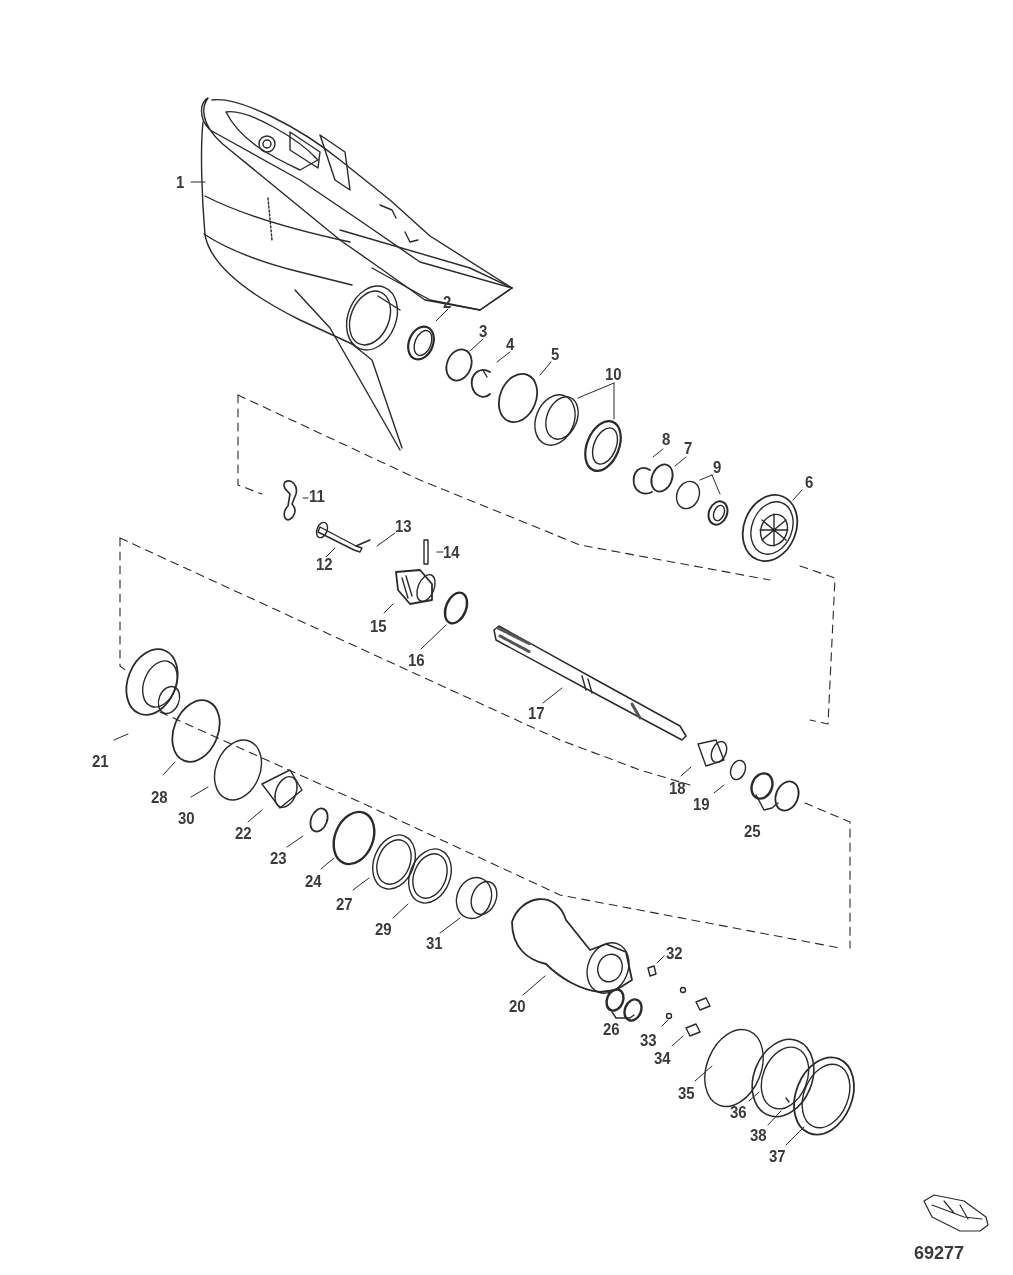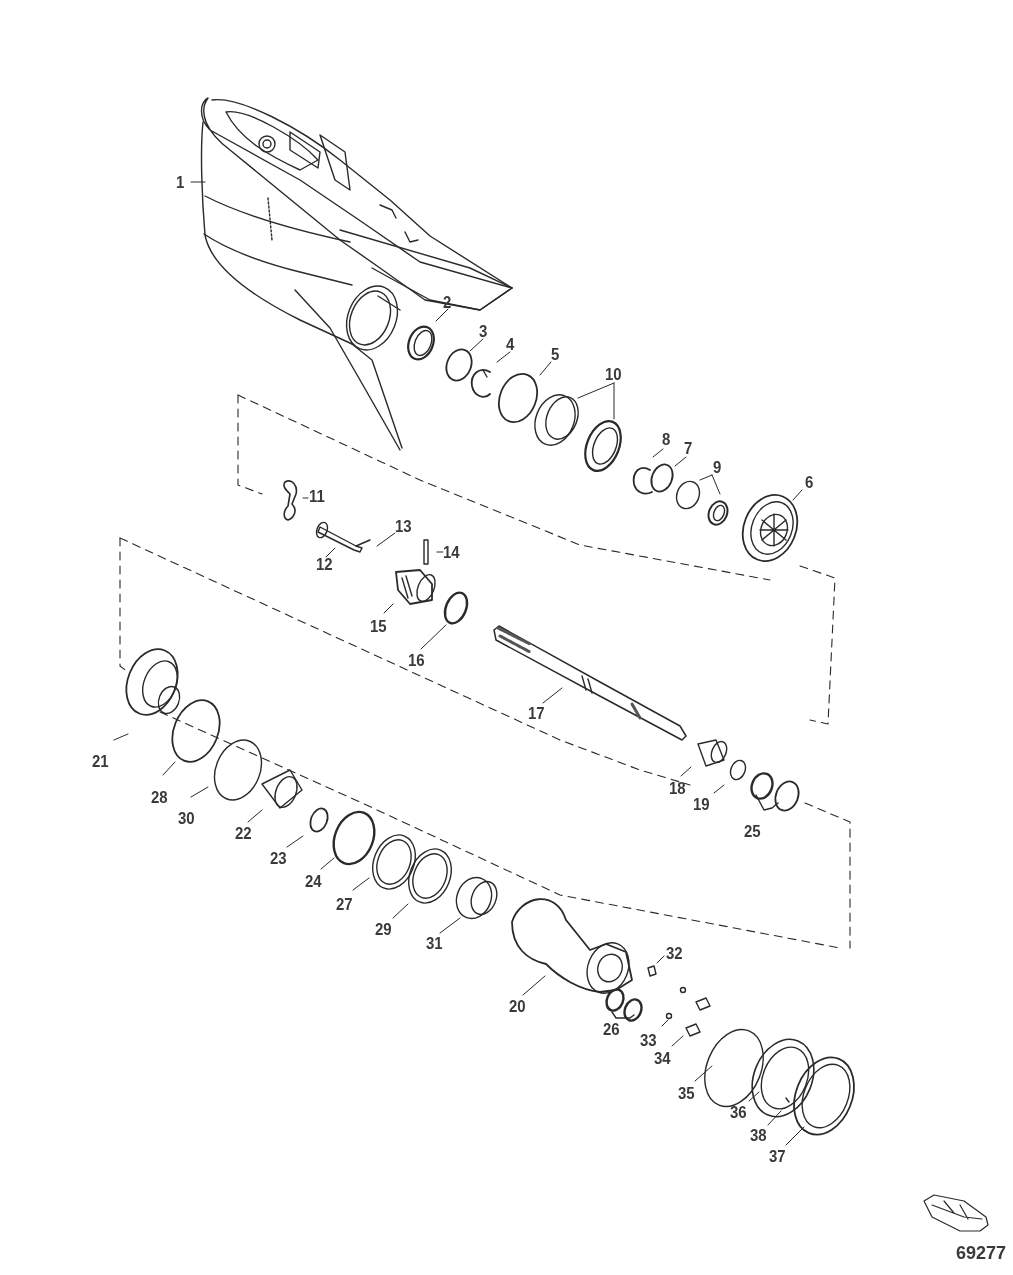--- a/index.html
+++ b/index.html
@@ -215,15 +215,15 @@
 <div class="lbl" style="left:666px;top:945px">32</div>
 <div class="lbl" style="left:509px;top:998px">20</div>
 <div class="lbl" style="left:603px;top:1021px">26</div>
 <div class="lbl" style="left:640px;top:1032px">33</div>
 <div class="lbl" style="left:654px;top:1050px">34</div>
 <div class="lbl" style="left:678px;top:1085px">35</div>
 <div class="lbl" style="left:730px;top:1104px">36</div>
 <div class="lbl" style="left:750px;top:1127px">38</div>
 <div class="lbl" style="left:769px;top:1148px">37</div>
 
-<div class="fig" style="left:956px;top:1243px">69277</div>
+<div class="fig" style="left:914px;top:1243px">69277</div>
 
 </div>
 
 </body></html>

